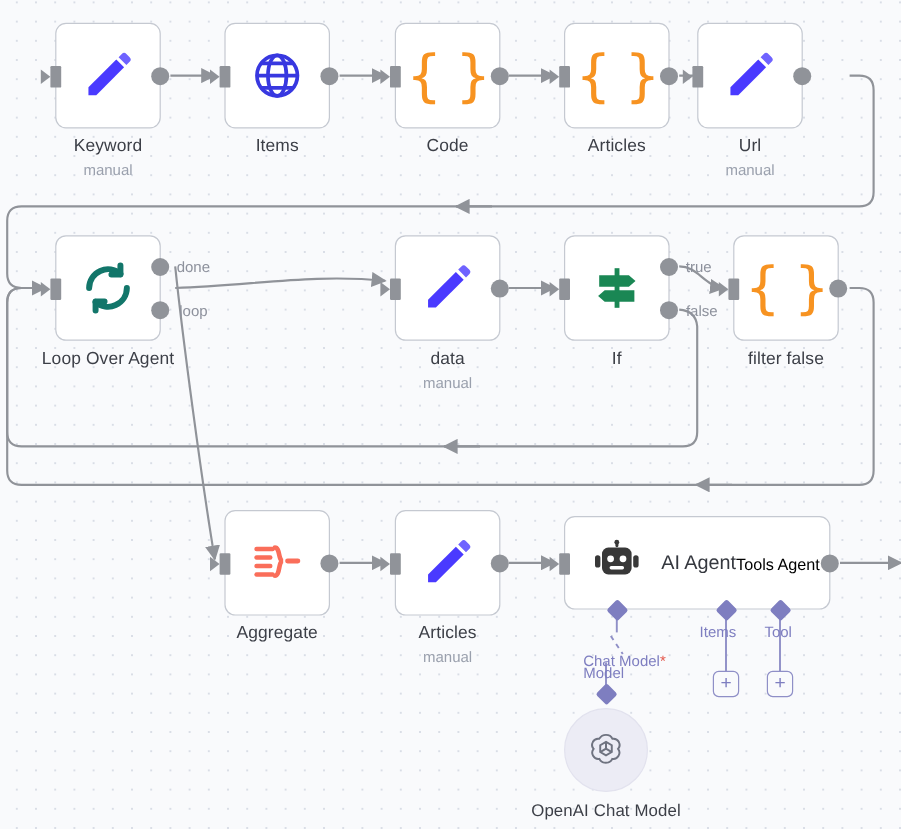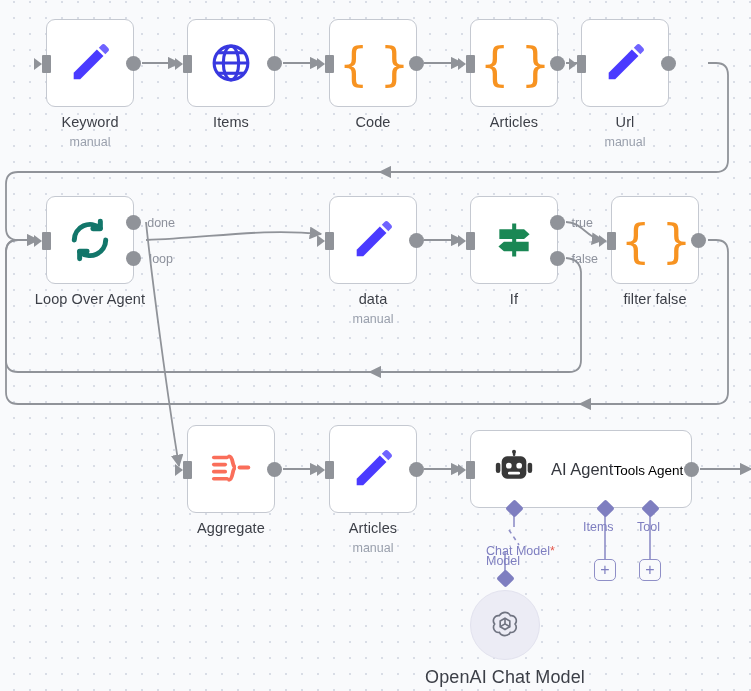--- a/index.html
+++ b/index.html
@@ -84,21 +84,21 @@
   .agent-title { font-size: 16.5px; color: #35383f; }
   .agent-sub   { font-size: 13.5px; color: #000000; margin-top: 3px; }
 
   
   .node.circle {
     width: 70px; height: 70px;
     border-radius: 50%;
     background: #ececf5;
     border: 1px solid #e2e2ee;
   }
-  .node.circle .node-label { top: 76px; font-size: 18px; color: #3c3f47; }
+  .node.circle .node-label { top: 76px; font-size: 14px; color: #3c3f47; }
 
   
   .port-in {
     position: absolute;
     width: 9px; height: 18px;
     background: #909399;
     border-radius: 1px;
   }
   .port-in::before {
     content: "";

